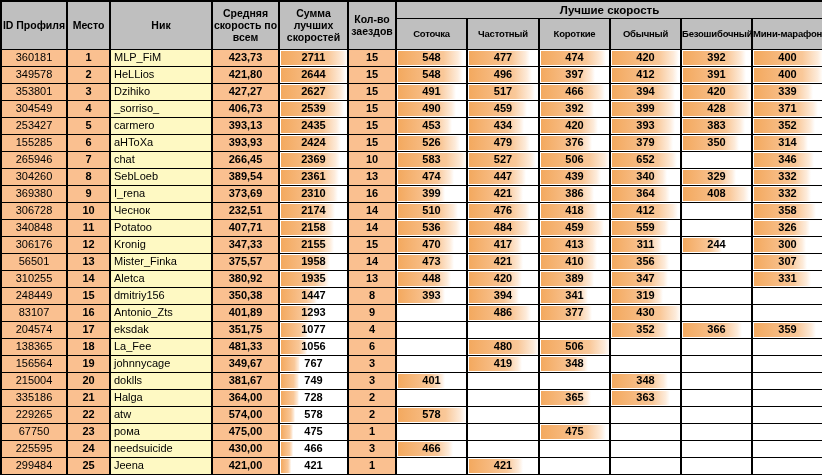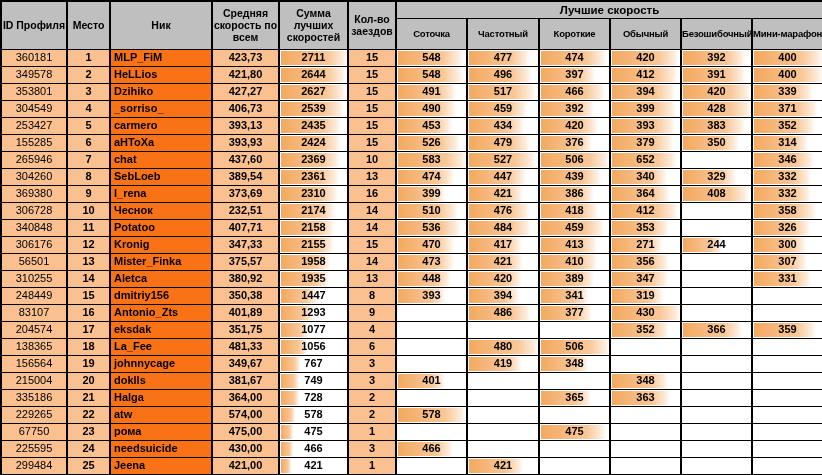--- a/index.html
+++ b/index.html
@@ -40,24 +40,24 @@
     height:16px;
     font-size:11px;
     text-align:center;
     vertical-align:middle;
     line-height:15px;
     position:relative;
   }
   td.peach{background:var(--cell-peach);}
   td.bold, tbody td.bold{font-weight:bold;}
   td.nick{
-    background:#f97316;
+    background:#fef9c3;
     text-align:left;
     padding-left:3px;
-    font-weight:bold;
+    font-weight:normal;
   }
   td.bar-cell{background:#fff;font-weight:bold;}
   .bar{
     position:absolute;
     left:1px;top:1px;bottom:1px;
     background:linear-gradient(to right,#F3A95F 0%,#F7BC84 45%,#F9C899 70%,#FDEBDA 92%,rgba(255,255,255,0) 100%);
     z-index:0;
   }
   td .val{position:relative;z-index:1;}
 </style>
@@ -180,21 +180,21 @@
         <td class="bar-cell"><div class="bar" style="width: 87.1%;"></div><span class="val">479</span></td>
         <td class="bar-cell"><div class="bar" style="width: 74.3%;"></div><span class="val">376</span></td>
         <td class="bar-cell"><div class="bar" style="width: 88.1%;"></div><span class="val">379</span></td>
         <td class="bar-cell"><div class="bar" style="width: 81.8%;"></div><span class="val">350</span></td>
         <td class="bar-cell"><div class="bar" style="width: 78.5%;"></div><span class="val">314</span></td>
       </tr>
       <tr>
         <td class="peach"><span class="val">265946</span></td>
         <td class="peach bold"><span class="val">7</span></td>
         <td class="nick"><span class="val">chat</span></td>
-        <td class="peach bold"><span class="val">437,60</span></td>
+        <td class="peach bold"><span class="val">266,45</span></td>
         <td class="bar-cell"><div class="bar" style="width: 87.4%;"></div><span class="val">2369</span></td>
         <td class="peach bold"><span class="val">10</span></td>
         <td class="bar-cell"><div class="bar" style="width: 100%;"></div><span class="val">583</span></td>
         <td class="bar-cell"><div class="bar" style="width: 95.8%;"></div><span class="val">527</span></td>
         <td class="bar-cell"><div class="bar" style="width: 100%;"></div><span class="val">506</span></td>
         <td class="bar-cell"><div class="bar" style="width: 94.7%;"></div><span class="val">652</span></td>
         <td class="bar-cell"></td>
         <td class="bar-cell"><div class="bar" style="width: 86.5%;"></div><span class="val">346</span></td>
       </tr>
       <tr>
@@ -242,35 +242,35 @@
       <tr>
         <td class="peach"><span class="val">340848</span></td>
         <td class="peach bold"><span class="val">11</span></td>
         <td class="nick"><span class="val">Potatoo</span></td>
         <td class="peach bold"><span class="val">407,71</span></td>
         <td class="bar-cell"><div class="bar" style="width: 79.6%;"></div><span class="val">2158</span></td>
         <td class="peach bold"><span class="val">14</span></td>
         <td class="bar-cell"><div class="bar" style="width: 91.9%;"></div><span class="val">536</span></td>
         <td class="bar-cell"><div class="bar" style="width: 88%;"></div><span class="val">484</span></td>
         <td class="bar-cell"><div class="bar" style="width: 90.7%;"></div><span class="val">459</span></td>
-        <td class="bar-cell"><div class="bar" style="width: 82.1%;"></div><span class="val">353</span></td>
+        <td class="bar-cell"><div class="bar" style="width: 82.1%;"></div><span class="val">559</span></td>
         <td class="bar-cell"></td>
         <td class="bar-cell"><div class="bar" style="width: 81.5%;"></div><span class="val">326</span></td>
       </tr>
       <tr>
         <td class="peach"><span class="val">306176</span></td>
         <td class="peach bold"><span class="val">12</span></td>
         <td class="nick"><span class="val">Kronig</span></td>
         <td class="peach bold"><span class="val">347,33</span></td>
         <td class="bar-cell"><div class="bar" style="width: 79.5%;"></div><span class="val">2155</span></td>
         <td class="peach bold"><span class="val">15</span></td>
         <td class="bar-cell"><div class="bar" style="width: 80.6%;"></div><span class="val">470</span></td>
         <td class="bar-cell"><div class="bar" style="width: 75.8%;"></div><span class="val">417</span></td>
         <td class="bar-cell"><div class="bar" style="width: 81.6%;"></div><span class="val">413</span></td>
-        <td class="bar-cell"><div class="bar" style="width: 72.3%;"></div><span class="val">271</span></td>
+        <td class="bar-cell"><div class="bar" style="width: 72.3%;"></div><span class="val">311</span></td>
         <td class="bar-cell"><div class="bar" style="width: 57%;"></div><span class="val">244</span></td>
         <td class="bar-cell"><div class="bar" style="width: 75%;"></div><span class="val">300</span></td>
       </tr>
       <tr>
         <td class="peach"><span class="val">56501</span></td>
         <td class="peach bold"><span class="val">13</span></td>
         <td class="nick"><span class="val">Mister_Finka</span></td>
         <td class="peach bold"><span class="val">375,57</span></td>
         <td class="bar-cell"><div class="bar" style="width: 72.6%;"></div><span class="val">1958</span></td>
         <td class="peach bold"><span class="val">14</span></td>

